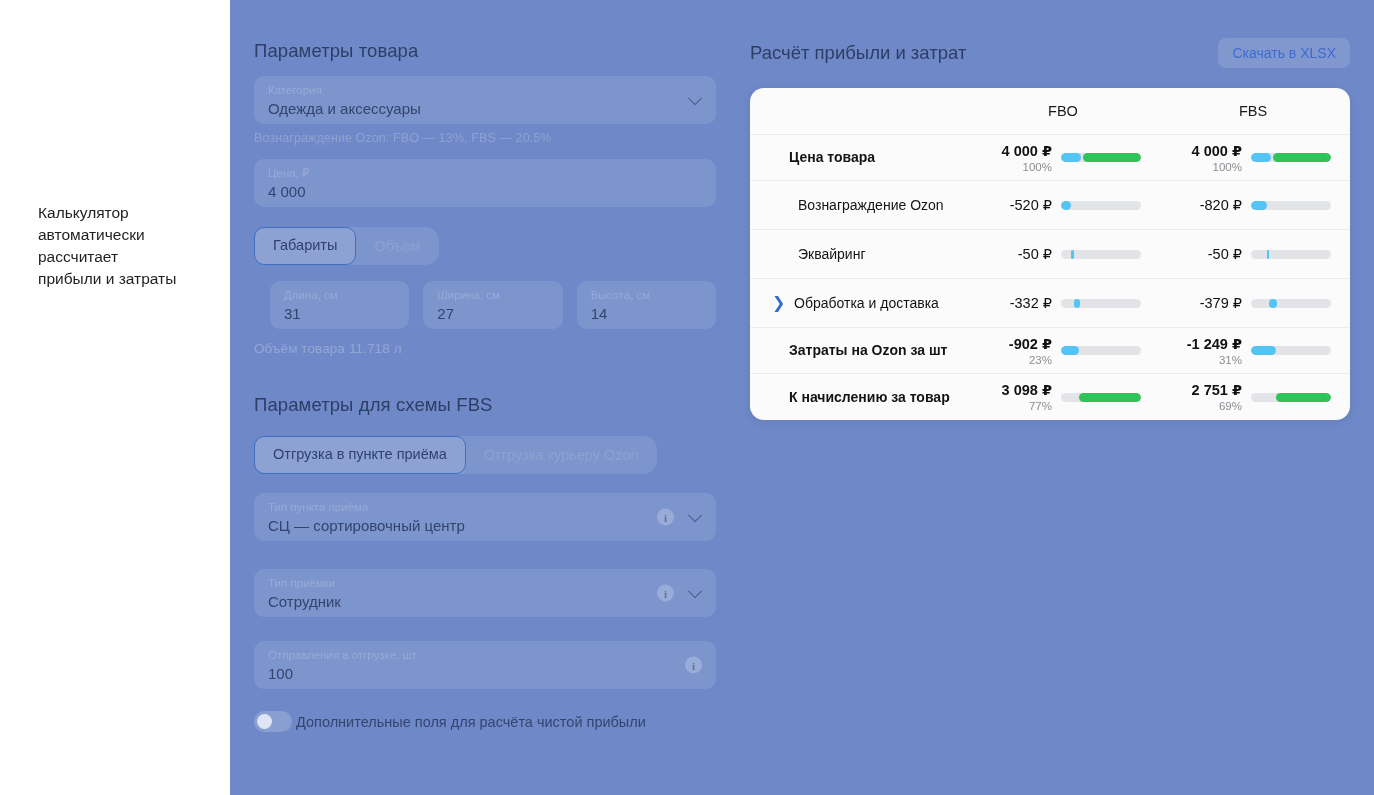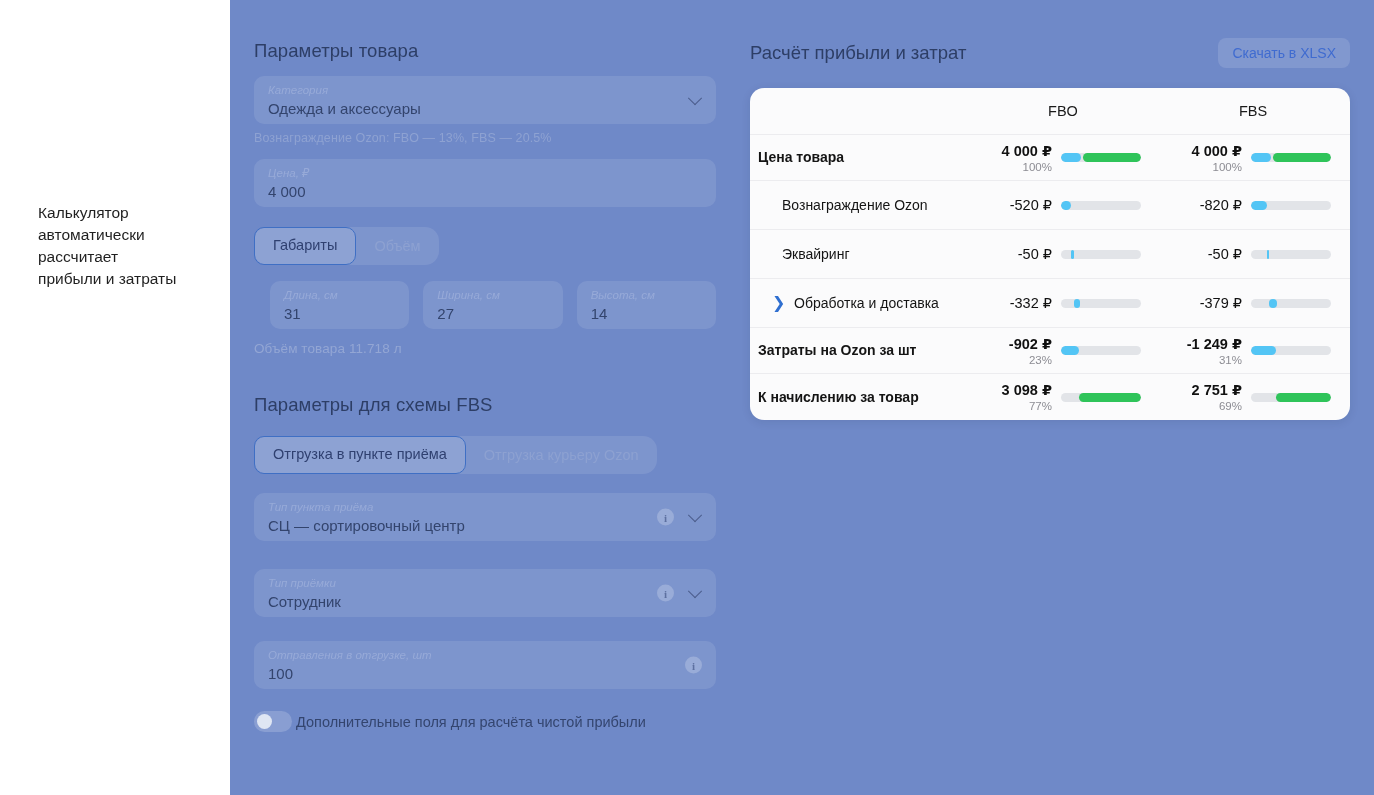--- a/index.html
+++ b/index.html
@@ -37,21 +37,21 @@
   }
 
   .field {
     position: relative;
     background: rgba(255,255,255,0.10);
     border-radius: 10px;
     height: 48px;
     padding: 7px 14px 0 14px;
     margin-top: 14px;
   }
-  .field-label { font-size: 11.5px; color: #97aad8; line-height: 15px; font-style: italic; }
+  .field-label { font-size: 11.5px; color: #97aad8; line-height: 15px; }
   .field-value { font-size: 15px; color: #33446d; line-height: 20px; margin-top: 1px; }
 
   .hint {
     font-size: 12.5px; color: #8ea2d2; margin-top: 7px; letter-spacing: .1px;
   }
   .hint.vol { font-size: 13.5px; color: #93a6d4; margin-top: 12px; }
 
   .chev {
     position: absolute; right: 14px; top: 50%; width: 13px; height: 13px;
     transform: translateY(-60%);
@@ -133,24 +133,24 @@
     width: 190px; text-align: center;
     font-size: 14.5px; color: #1a1a1a;
   }
 
   .trow { display: flex; align-items: center; border-bottom: 1px solid #ececef; min-height: 46px; }
   .trow:last-child { border-bottom: none; }
   .trow.tall { min-height: 49px; }
 
   .cell-label {
     width: 218px; display: flex; align-items: center; gap: 6px;
-    padding-left: 8px; font-size: 14px; color: #141414; line-height: 17px;
+    padding-left: 39px; font-size: 14px; color: #141414; line-height: 17px;
   }
   .cell-label.bold { font-weight: bold; }
-  .cell-label.indent { padding-left: 32px; }
+  .cell-label.indent { padding-left: 48px; }
   .cell-label.indent-arrow { padding-left: 22px; }
   .arrow-ico {
     flex: 0 0 auto; width: 16px; color: #2f6fd0;
     font-size: 16px; font-weight: bold; line-height: 14px;
   }
 
   .cell-val {
     width: 190px; display: flex; align-items: center; gap: 9px;
     justify-content: flex-start;
   }

